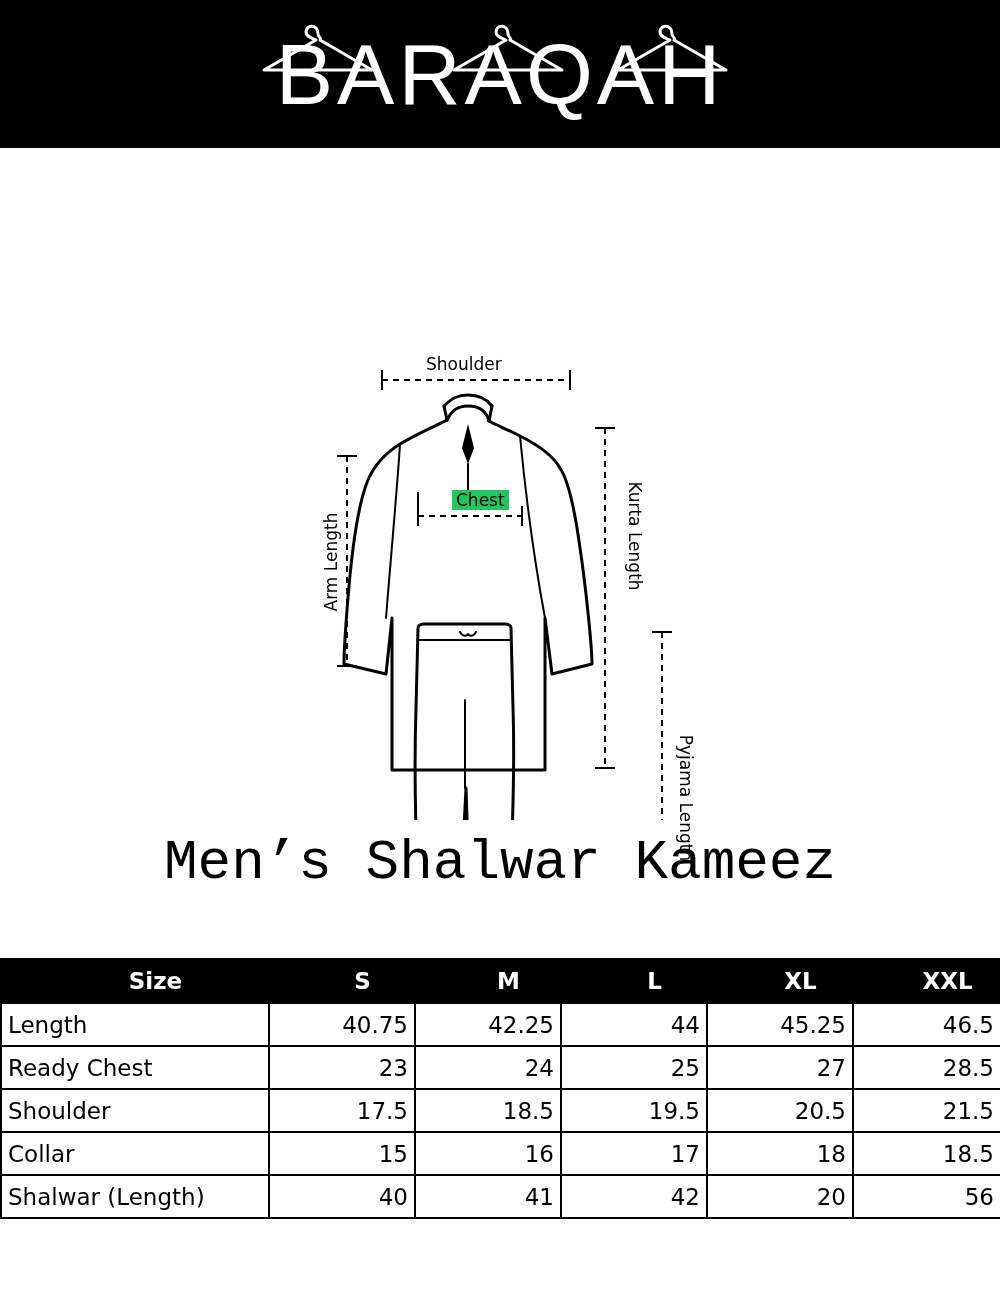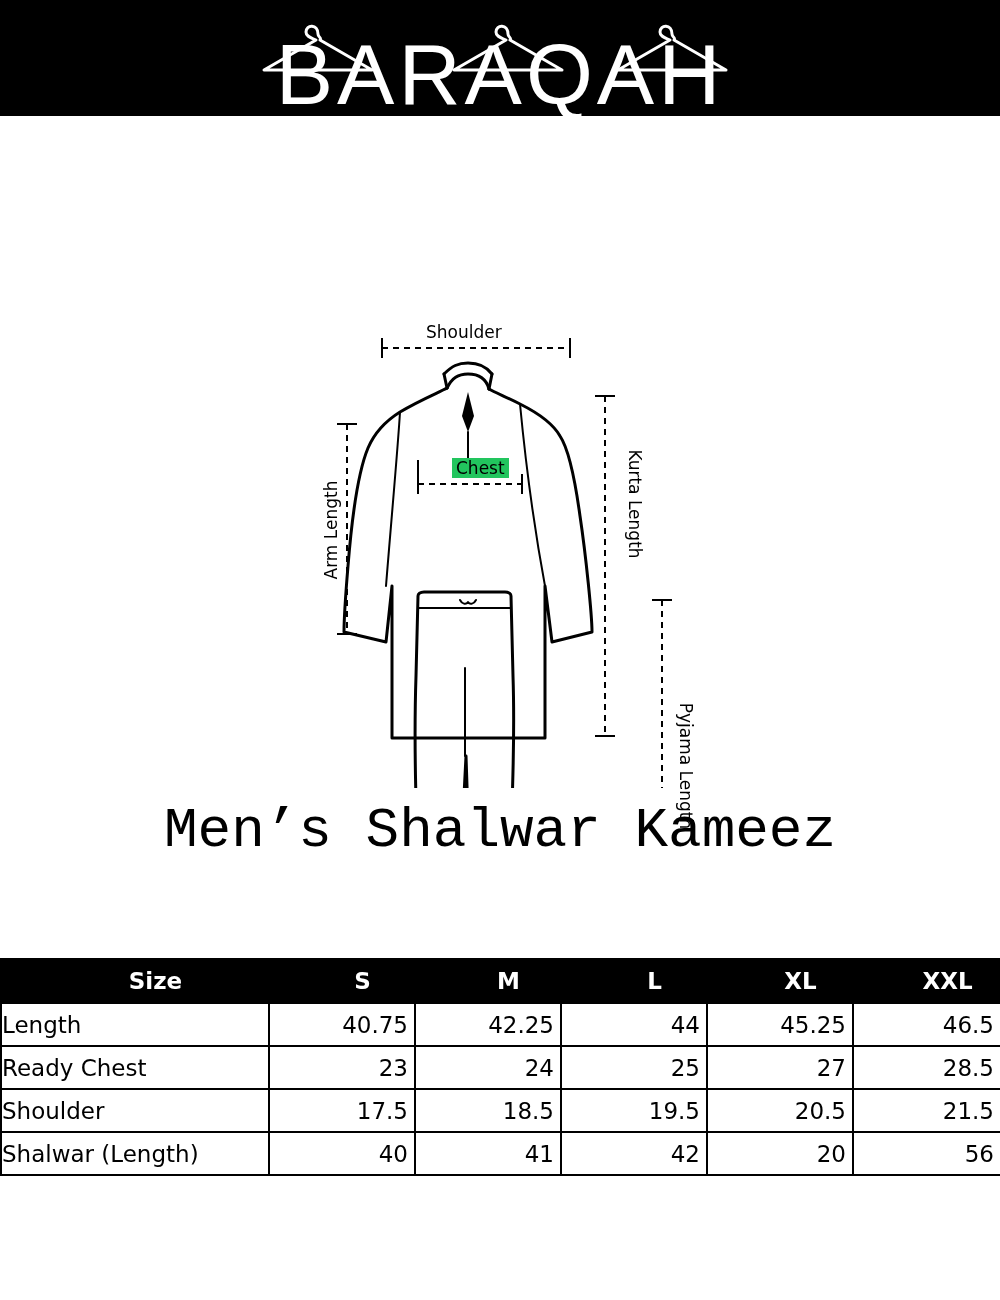--- a/index.html
+++ b/index.html
@@ -12,21 +12,21 @@
     height: 1300px;
     font-family: "DejaVu Sans", sans-serif;
     color: #000000;
     overflow: hidden;
     position: relative;
   }
 
   
   .brand-bar {
     width: 1000px;
-    height: 116px;
+    height: 148px;
     background: #000000;
     position: relative;
     overflow: hidden;
   }
   .brand-wordmark {
     position: absolute;
     left: 0;
     right: 0;
     top: 26px;
     text-align: center;
@@ -108,21 +108,21 @@
     height: 42px;
     border-color: #000000;
     padding-left: 47px;
   }
   table.size-table thead th.first-col {
     text-align: center;
   }
   table.size-table tbody td.row-head {
     text-align: left;
     font-weight: 400;
-    padding-left: 0;
+    padding-left: 6px;
   }
   table.size-table tbody td.val {
     text-align: right;
   }
   col.c0 { width: 268px; }
   col.c1 { width: 146px; }
   col.c2 { width: 146px; }
   col.c3 { width: 146px; }
   col.c4 { width: 146px; }
   col.c5 { width: 148px; }
@@ -267,20 +267,28 @@
       </tr>
       <tr>
         <td class="row-head">Shoulder</td>
         <td class="val">17.5</td>
         <td class="val">18.5</td>
         <td class="val">19.5</td>
         <td class="val">20.5</td>
         <td class="val">21.5</td>
       </tr>
       <tr>
+        <td class="row-head">Collar</td>
+        <td class="val">15</td>
+        <td class="val">16</td>
+        <td class="val">17</td>
+        <td class="val">18</td>
+        <td class="val">18.5</td>
+      </tr>
+      <tr>
         <td class="row-head">Shalwar (Length)</td>
         <td class="val">40</td>
         <td class="val">41</td>
         <td class="val">42</td>
         <td class="val">20</td>
         <td class="val">56</td>
       </tr>
     </tbody>
   </table>
 </div>

